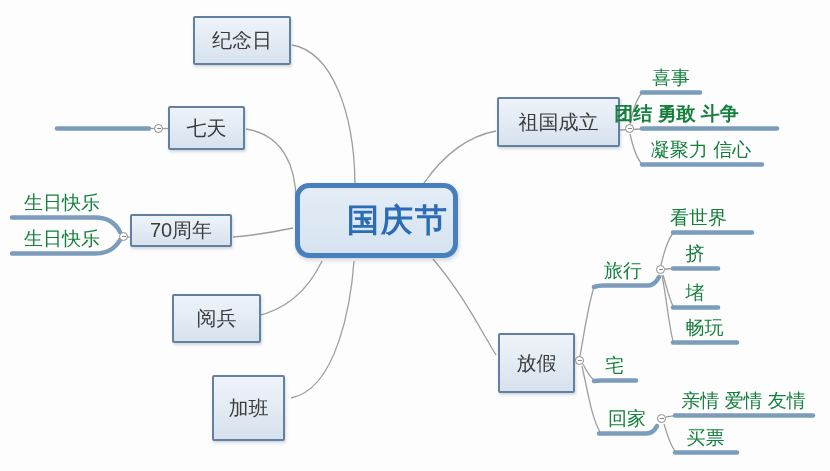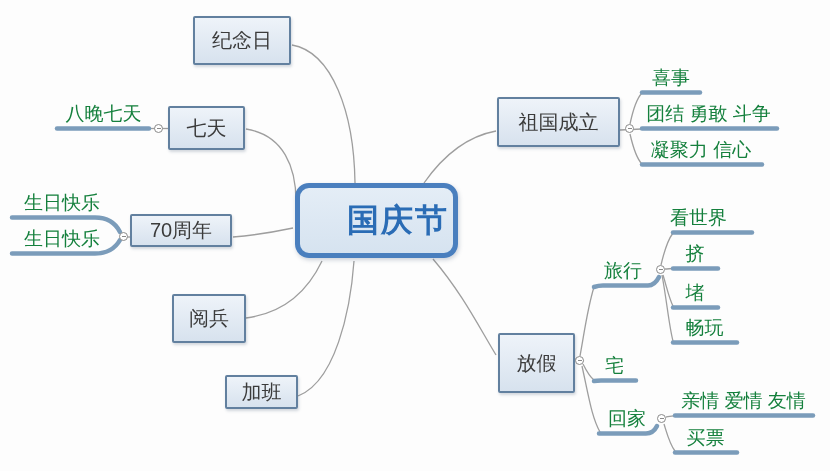--- a/index.html
+++ b/index.html
@@ -108,30 +108,29 @@
       <path d="M 675,415.5 H 813"></path>
       <path d="M 675,452.5 H 737"></path>
     </g>
   </svg>
 
   <div class="central" style="left:295px;top:183px;width:163px;height:75px;">国庆节</div>
 
   <div class="node" style="left:193px;top:16px;width:98px;height:49px;">纪念日</div>
   <div class="node" style="left:168px;top:106px;width:77px;height:44px;">七天</div>
   <div class="node" style="left:130px;top:214px;width:102px;height:33px;">70周年</div>
-  <div class="node" style="left:172px;top:294px;width:74px;height:49px;">阅兵</div>
-  <div class="node" style="left:225px;top:375px;width:73px;height:34px;">加班</div>
+  <div class="node" style="left:172px;top:294px;width:89px;height:49px;">阅兵</div>
+  <div class="node" style="left:212px;top:375px;width:73px;height:66px;">加班</div>
   <div class="node" style="left:497px;top:97px;width:123px;height:50px;">祖国成立</div>
   <div class="node" style="left:498px;top:333px;width:77px;height:60px;">放假</div>
 
-  <div class="leaf" style="left:57px;top:102px;width:93px;">八晚七天</div>
   <div class="leaf" style="left:12px;top:191px;width:100px;">生日快乐</div>
   <div class="leaf" style="left:12px;top:227px;width:100px;">生日快乐</div>
   <div class="leaf" style="left:640px;top:66px;width:62px;">喜事</div>
-  <div class="leaf" style="left:640px;top:102px;width:137px;">团结 勇敢 斗争</div>
+  <div class="leaf" style="left:608px;top:102px;width:137px;font-weight:bold;">团结 勇敢 斗争</div>
   <div class="leaf" style="left:640px;top:138px;width:122px;">凝聚力 信心</div>
   <div class="leaf" style="left:593px;top:259px;width:60px;">旅行</div>
   <div class="leaf" style="left:593px;top:354px;width:43px;">宅</div>
   <div class="leaf" style="left:597px;top:407px;width:60px;">回家</div>
   <div class="leaf" style="left:658px;top:206px;width:81px;">看世界</div>
   <div class="leaf" style="left:672px;top:242px;width:46px;">挤</div>
   <div class="leaf" style="left:672px;top:281px;width:46px;">堵</div>
   <div class="leaf" style="left:672px;top:316px;width:65px;">畅玩</div>
   <div class="leaf" style="left:674px;top:389px;width:139px;">亲情 爱情 友情</div>
   <div class="leaf" style="left:674px;top:426px;width:63px;">买票</div>

